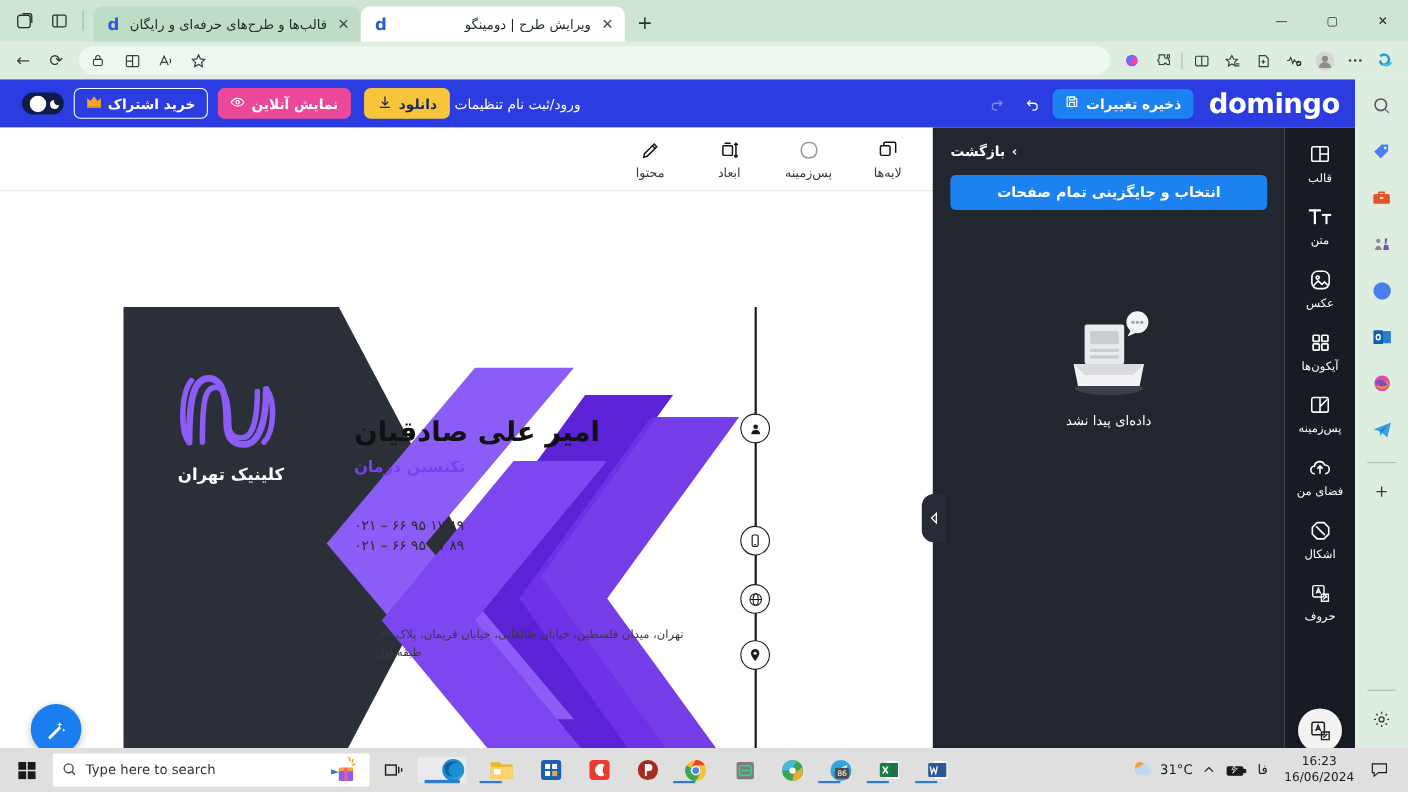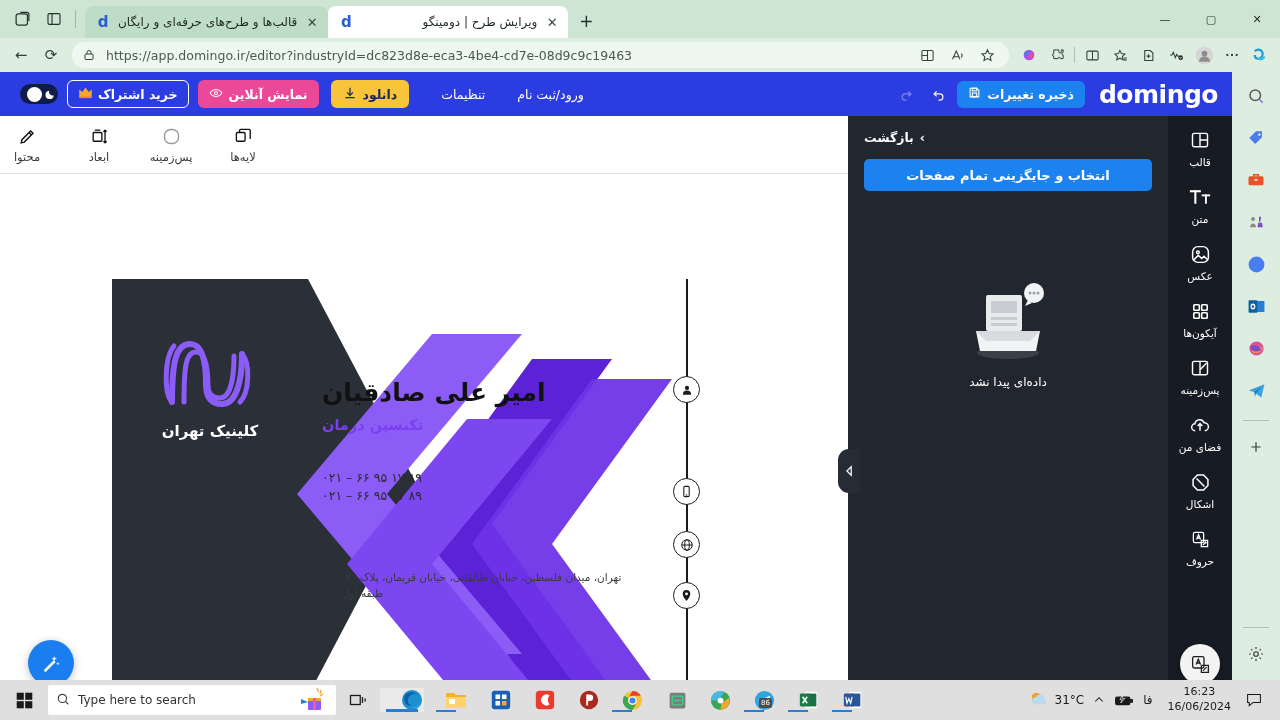--- a/index.html
+++ b/index.html
@@ -136,28 +136,28 @@
     background: #ec4899; border-radius: 6px; height: 28px; color: #fff;
     display: flex; align-items: center; gap: 6px; padding: 0 11px;
     font-size: 12.5px; font-weight: 600; margin-left: 9px; flex: 0 0 auto;
   }
   .btn-download {
     background: #f8c53a; border-radius: 6px; height: 28px; color: #1b2a55;
     display: flex; align-items: center; gap: 6px; padding: 0 12px;
     font-size: 12.5px; font-weight: 700; margin-left: 12px; flex: 0 0 auto;
   }
   .hdr-link {
-    color: #ffffff; font-size: 12.5px; margin-left: 32px; flex: 0 0 auto;
+    color: #ffffff; font-size: 12.5px; margin-left: 4px; flex: 0 0 auto;
   }
 
   
   .editor-toolbar {
     position: absolute; top: 44px; left: 0; width: 848px; height: 58px;
     background: #ffffff; border-bottom: 1px solid #e3e3e3;
-    display: flex; flex-direction: row-reverse; 
+    display: flex; flex-direction: row-reverse; justify-content: flex-end;
     align-items: center; padding-right: 14px; gap: 18px; direction: rtl;
   }
   .tool-item {
     display: flex; flex-direction: column; align-items: center;
     gap: 2px; width: 54px;
   }
   .tool-ic { height: 22px; display: flex; align-items: center; justify-content: center; color: #111; }
   .tool-lb { font-size: 11.5px; color: #3a3a3a; white-space: nowrap; }
 
   
@@ -358,21 +358,20 @@
     <div class="nav-btn">←</div>
     <div class="nav-btn">⟳</div>
 
     <div class="urlbar">
       <span class="tbicon" style="width:18px">
         <svg width="12" height="12" viewBox="0 0 24 24" fill="none" stroke="currentColor" stroke-width="2">
           <rect x="4" y="10" width="16" height="11" rx="2"></rect>
             <path d="M8 10V7a4 4 0 018 0v3"></path>
         </svg>
       </span>
-      <span class="url-text">https://app.domingo.ir/editor?industryId=dc823d8e-eca3-4be4-cd7e-08d9c9c19463</span>
       <span class="url-right-icons">
         <span class="tbicon">
           <svg width="15" height="15" viewBox="0 0 24 24" fill="none" stroke="currentColor" stroke-width="1.7">
             <rect x="3" y="4" width="18" height="16" rx="2"></rect>
               <path d="M12 4v16M3 12h9"></path>
           </svg>
         </span>
         <span class="tbicon">
           <svg width="15" height="15" viewBox="0 0 24 24" fill="none" stroke="currentColor" stroke-width="1.7">
             <path d="M4 18L10 5l6 13M6.5 14h7"></path>

